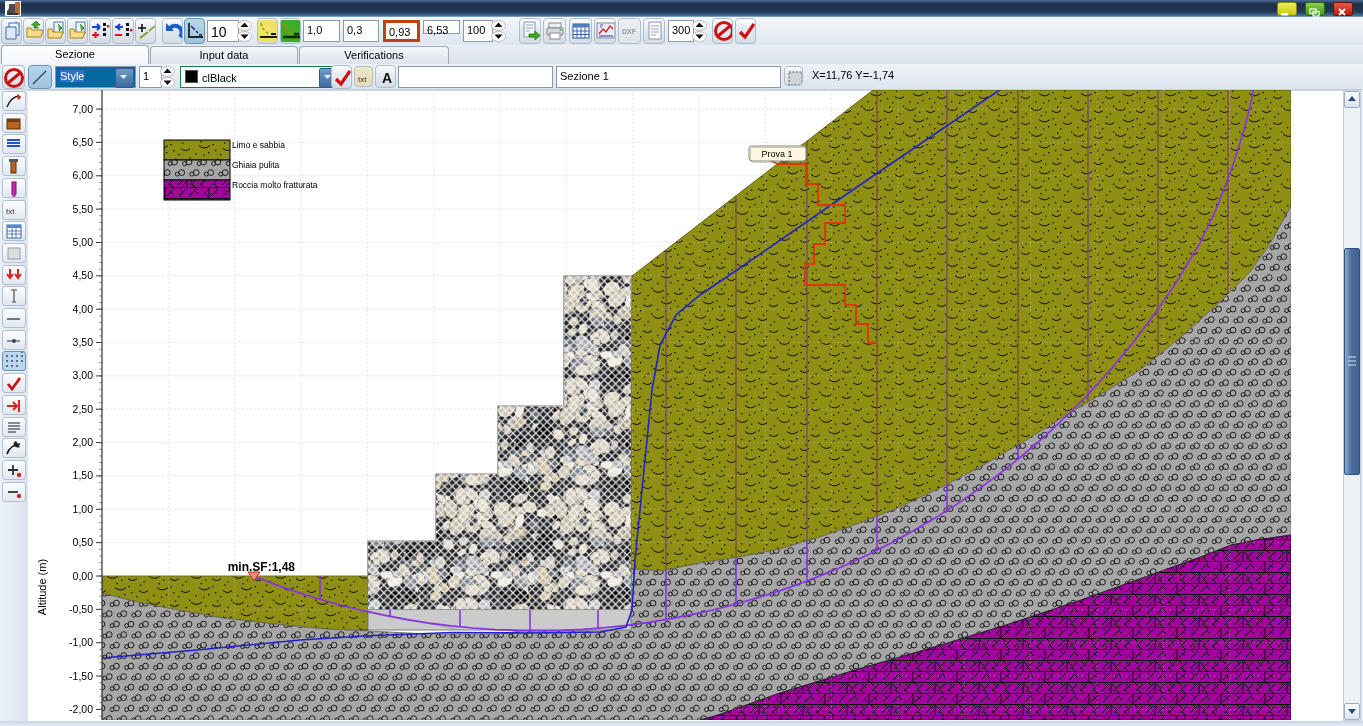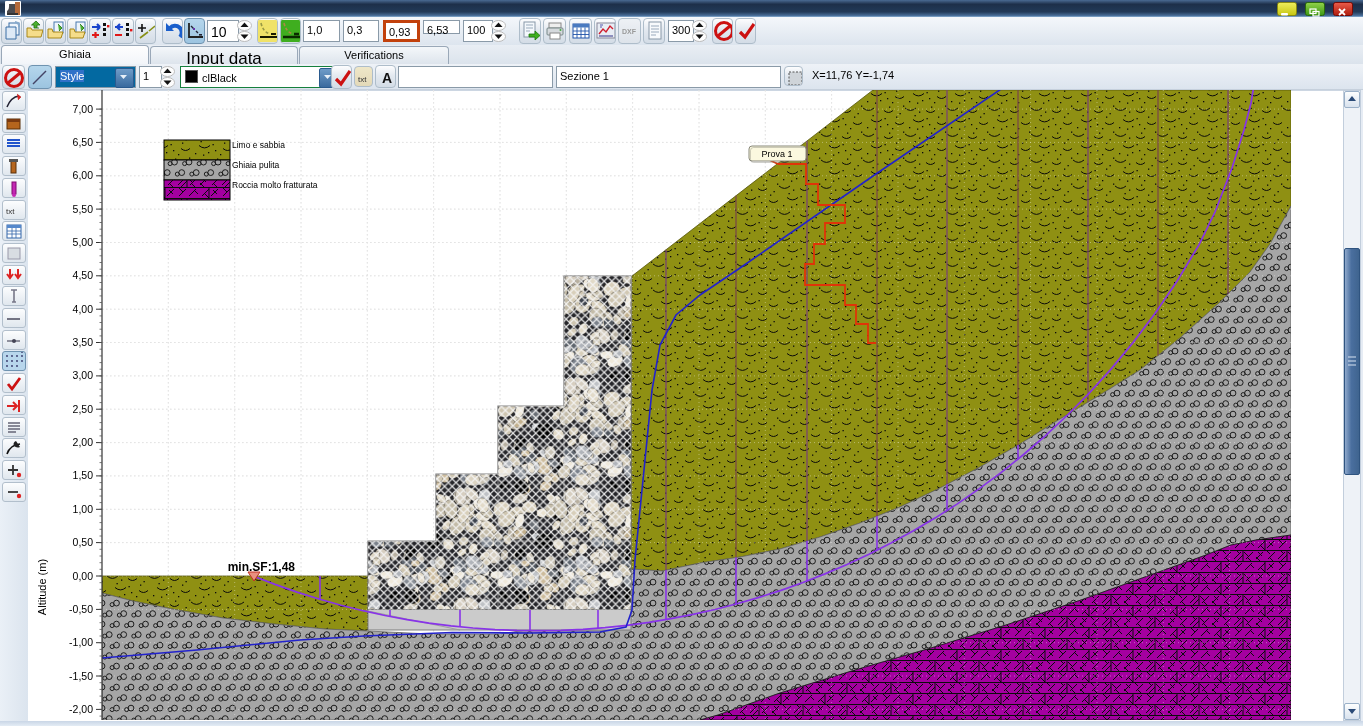--- a/index.html
+++ b/index.html
@@ -177,22 +177,22 @@
       <circle cx="11" cy="11" r="8.5" fill="none" stroke="#cc1111" stroke-width="3"></circle>
       <line x1="5" y1="16" x2="17" y2="6" stroke="#cc1111" stroke-width="3"></line>
     </svg>
   </div>
 <div style="position:absolute;left:735px;top:18px;width:21px;height:26px;background:linear-gradient(#fdfdfe,#e3e9f0 45%,#d3dce6);border:1px solid #aebdca;border-radius:4px;box-sizing:border-box;overflow:hidden">
     <svg width="22" height="22" viewBox="0 0 22 22" style="position:absolute;left:0;top:1px">
       <path d="M4,12 L9,17 L18,4" fill="none" stroke="#cc1111" stroke-width="3.2"></path>
     </svg>
   </div>
 <div style="position:absolute;left:0;top:45px;width:1363px;height:19px;background:linear-gradient(#e9eef4,#dbe3ec)">
-<div style="position:absolute;left:1px;top:0px;width:148px;height:19px;background:linear-gradient(#fefefe,#f2f5f9);border:1px solid #9aa8b8;border-bottom:none;border-radius:4px 4px 0 0;box-sizing:border-box;text-align:center;font-size:11px;padding-top:2px">Ghiaia</div>
-<div style="position:absolute;left:150px;top:1px;width:148px;height:18px;background:linear-gradient(#f4f7fa,#dde4ec);border:1px solid #9aa8b8;border-bottom:none;border-radius:4px 4px 0 0;box-sizing:border-box;text-align:center;font-size:17px;padding-top:2px">Input data</div>
+<div style="position:absolute;left:1px;top:0px;width:148px;height:19px;background:linear-gradient(#fefefe,#f2f5f9);border:1px solid #9aa8b8;border-bottom:none;border-radius:4px 4px 0 0;box-sizing:border-box;text-align:center;font-size:11px;padding-top:2px">Sezione</div>
+<div style="position:absolute;left:150px;top:1px;width:148px;height:18px;background:linear-gradient(#f4f7fa,#dde4ec);border:1px solid #9aa8b8;border-bottom:none;border-radius:4px 4px 0 0;box-sizing:border-box;text-align:center;font-size:11px;padding-top:2px">Input data</div>
 <div style="position:absolute;left:299px;top:1px;width:150px;height:18px;background:linear-gradient(#f4f7fa,#dde4ec);border:1px solid #9aa8b8;border-bottom:none;border-radius:4px 4px 0 0;box-sizing:border-box;text-align:center;font-size:11px;padding-top:2px">Verifications</div>
 </div>
 <div style="position:absolute;left:0;top:64px;width:1363px;height:26px;background:linear-gradient(#eef2f7,#dce4ee);border-bottom:1px solid #c6d0dc;box-sizing:border-box"></div>
 <div style="position:absolute;left:2px;top:65px;width:23px;height:24px;background:linear-gradient(#fdfdfe,#e3e9f0 45%,#d3dce6);border:1px solid #aebdca;border-radius:4px;box-sizing:border-box;overflow:hidden">
     <svg width="22" height="22" viewBox="0 0 22 22" style="position:absolute;left:0;top:1px">
       <circle cx="11" cy="11" r="8.5" fill="none" stroke="#cc1111" stroke-width="3"></circle>
       <line x1="5" y1="16" x2="17" y2="6" stroke="#cc1111" stroke-width="3"></line>
     </svg>
   </div>
 <div style="position:absolute;left:28px;top:65px;width:24px;height:24px;background:linear-gradient(#b5d6ec,#9cc4e0);border:1px solid #6f93b0;border-radius:4px;box-sizing:border-box;overflow:hidden">

